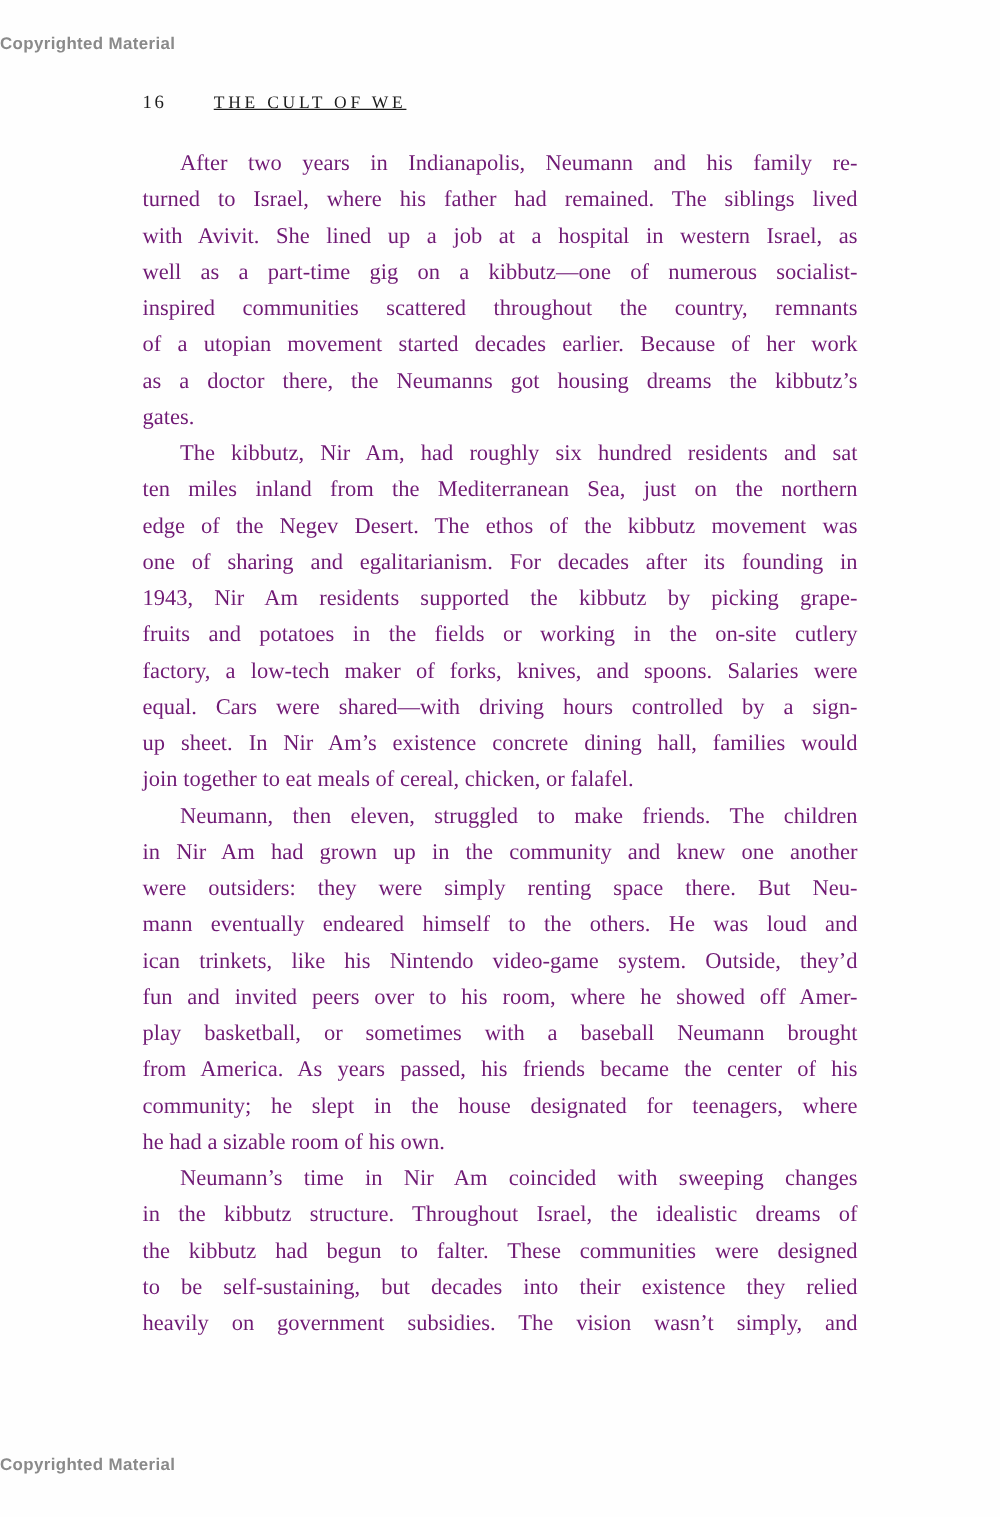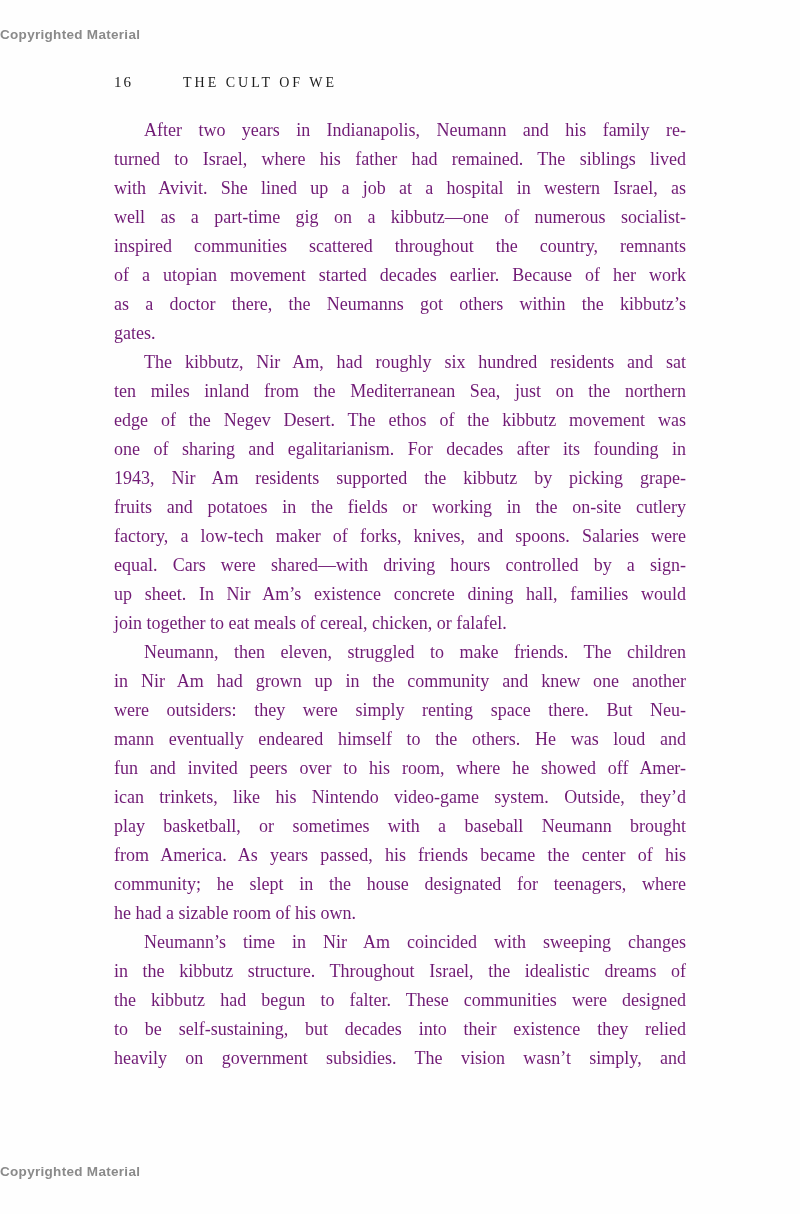--- a/index.html
+++ b/index.html
@@ -33,23 +33,24 @@
     position: absolute;
     left: 114px;
     top: 74px;
     color: #1c1c1c;
     font-size: 15px;
   }
   .running-header .pagenum {
     letter-spacing: 2px;
   }
   .running-header .booktitle {
-    margin-left: 50px;
+    margin-left: 38px;
     letter-spacing: 3px;
     font-size: 14px;
+    text-decoration: underline;
   }
 
   .body-text {
     position: absolute;
     left: 114px;
     top: 116px;
     width: 572px;
     color: #701a75;
     font-size: 18px;
     line-height: 29px;
@@ -75,42 +76,42 @@
   </div>
 
   <div class="body-text" id="body-text">
       <div class="paragraph">
         <div class="line indent">After two years in Indianapolis, Neumann and his family re-</div>
         <div class="line">turned to Israel, where his father had remained. The siblings lived</div>
         <div class="line">with Avivit. She lined up a job at a hospital in western Israel, as</div>
         <div class="line">well as a part-time gig on a kibbutz—one of numerous socialist-</div>
         <div class="line">inspired communities scattered throughout the country, remnants</div>
         <div class="line">of a utopian movement started decades earlier. Because of her work</div>
-        <div class="line">as a doctor there, the Neumanns got others within the kibbutz’s</div>
+        <div class="line">as a doctor there, the Neumanns got housing dreams the kibbutz’s</div>
         <div class="line last">gates.</div>
       </div>
       <div class="paragraph">
         <div class="line indent">The kibbutz, Nir Am, had roughly six hundred residents and sat</div>
         <div class="line">ten miles inland from the Mediterranean Sea, just on the northern</div>
         <div class="line">edge of the Negev Desert. The ethos of the kibbutz movement was</div>
         <div class="line">one of sharing and egalitarianism. For decades after its founding in</div>
         <div class="line">1943, Nir Am residents supported the kibbutz by picking grape-</div>
         <div class="line">fruits and potatoes in the fields or working in the on-site cutlery</div>
         <div class="line">factory, a low-tech maker of forks, knives, and spoons. Salaries were</div>
         <div class="line">equal. Cars were shared—with driving hours controlled by a sign-</div>
         <div class="line">up sheet. In Nir Am’s existence concrete dining hall, families would</div>
         <div class="line last">join together to eat meals of cereal, chicken, or falafel.</div>
       </div>
       <div class="paragraph">
         <div class="line indent">Neumann, then eleven, struggled to make friends. The children</div>
         <div class="line">in Nir Am had grown up in the community and knew one another</div>
         <div class="line">were outsiders: they were simply renting space there. But Neu-</div>
         <div class="line">mann eventually endeared himself to the others. He was loud and</div>
+        <div class="line">ican trinkets, like his Nintendo video-game system. Outside, they’d</div>
         <div class="line">fun and invited peers over to his room, where he showed off Amer-</div>
-        <div class="line">ican trinkets, like his Nintendo video-game system. Outside, they’d</div>
         <div class="line">play basketball, or sometimes with a baseball Neumann brought</div>
         <div class="line">from America. As years passed, his friends became the center of his</div>
         <div class="line">community; he slept in the house designated for teenagers, where</div>
         <div class="line last">he had a sizable room of his own.</div>
       </div>
       <div class="paragraph">
         <div class="line indent">Neumann’s time in Nir Am coincided with sweeping changes</div>
         <div class="line">in the kibbutz structure. Throughout Israel, the idealistic dreams of</div>
         <div class="line">the kibbutz had begun to falter. These communities were designed</div>
         <div class="line">to be self-sustaining, but decades into their existence they relied</div>

